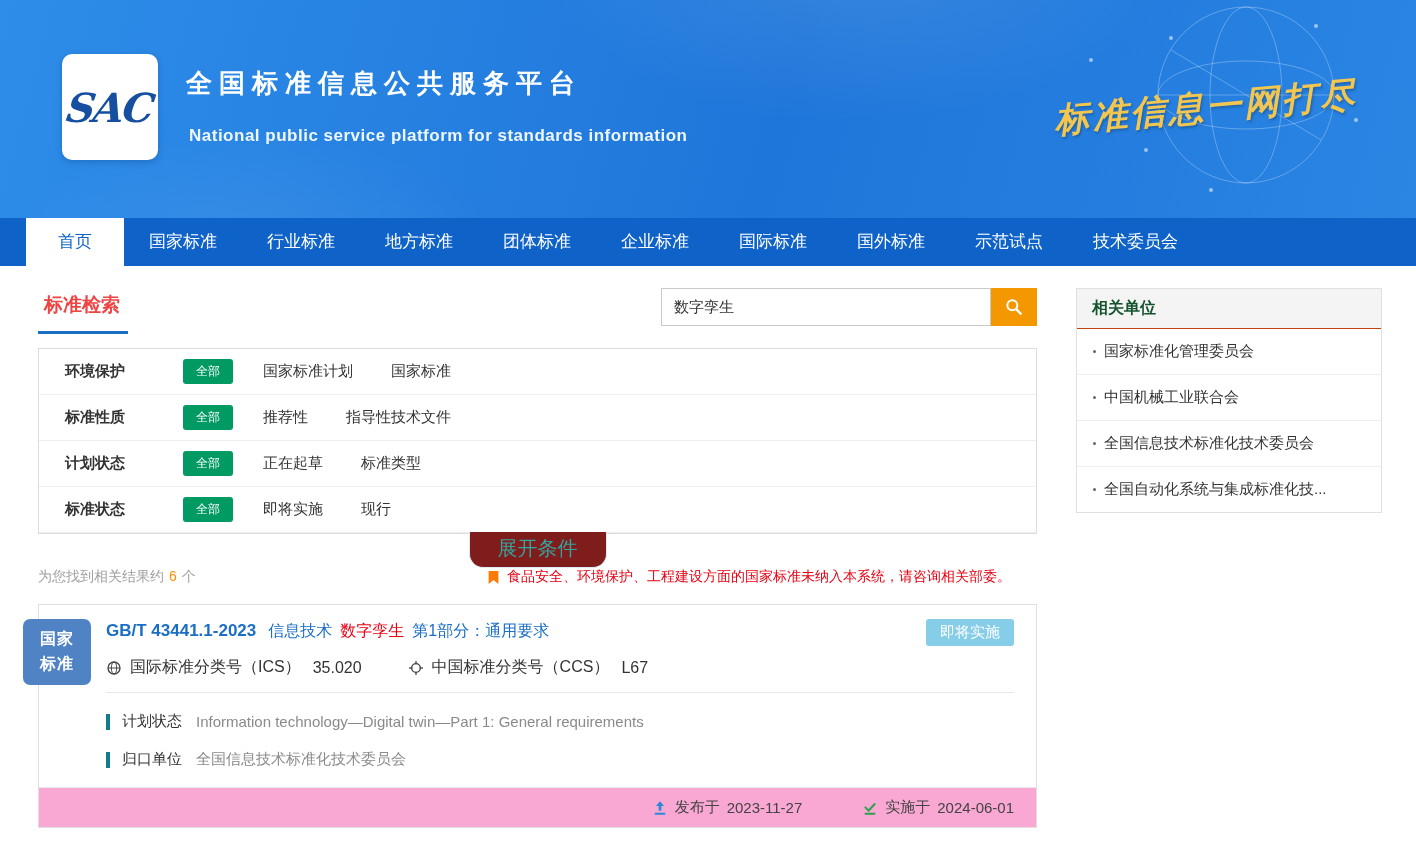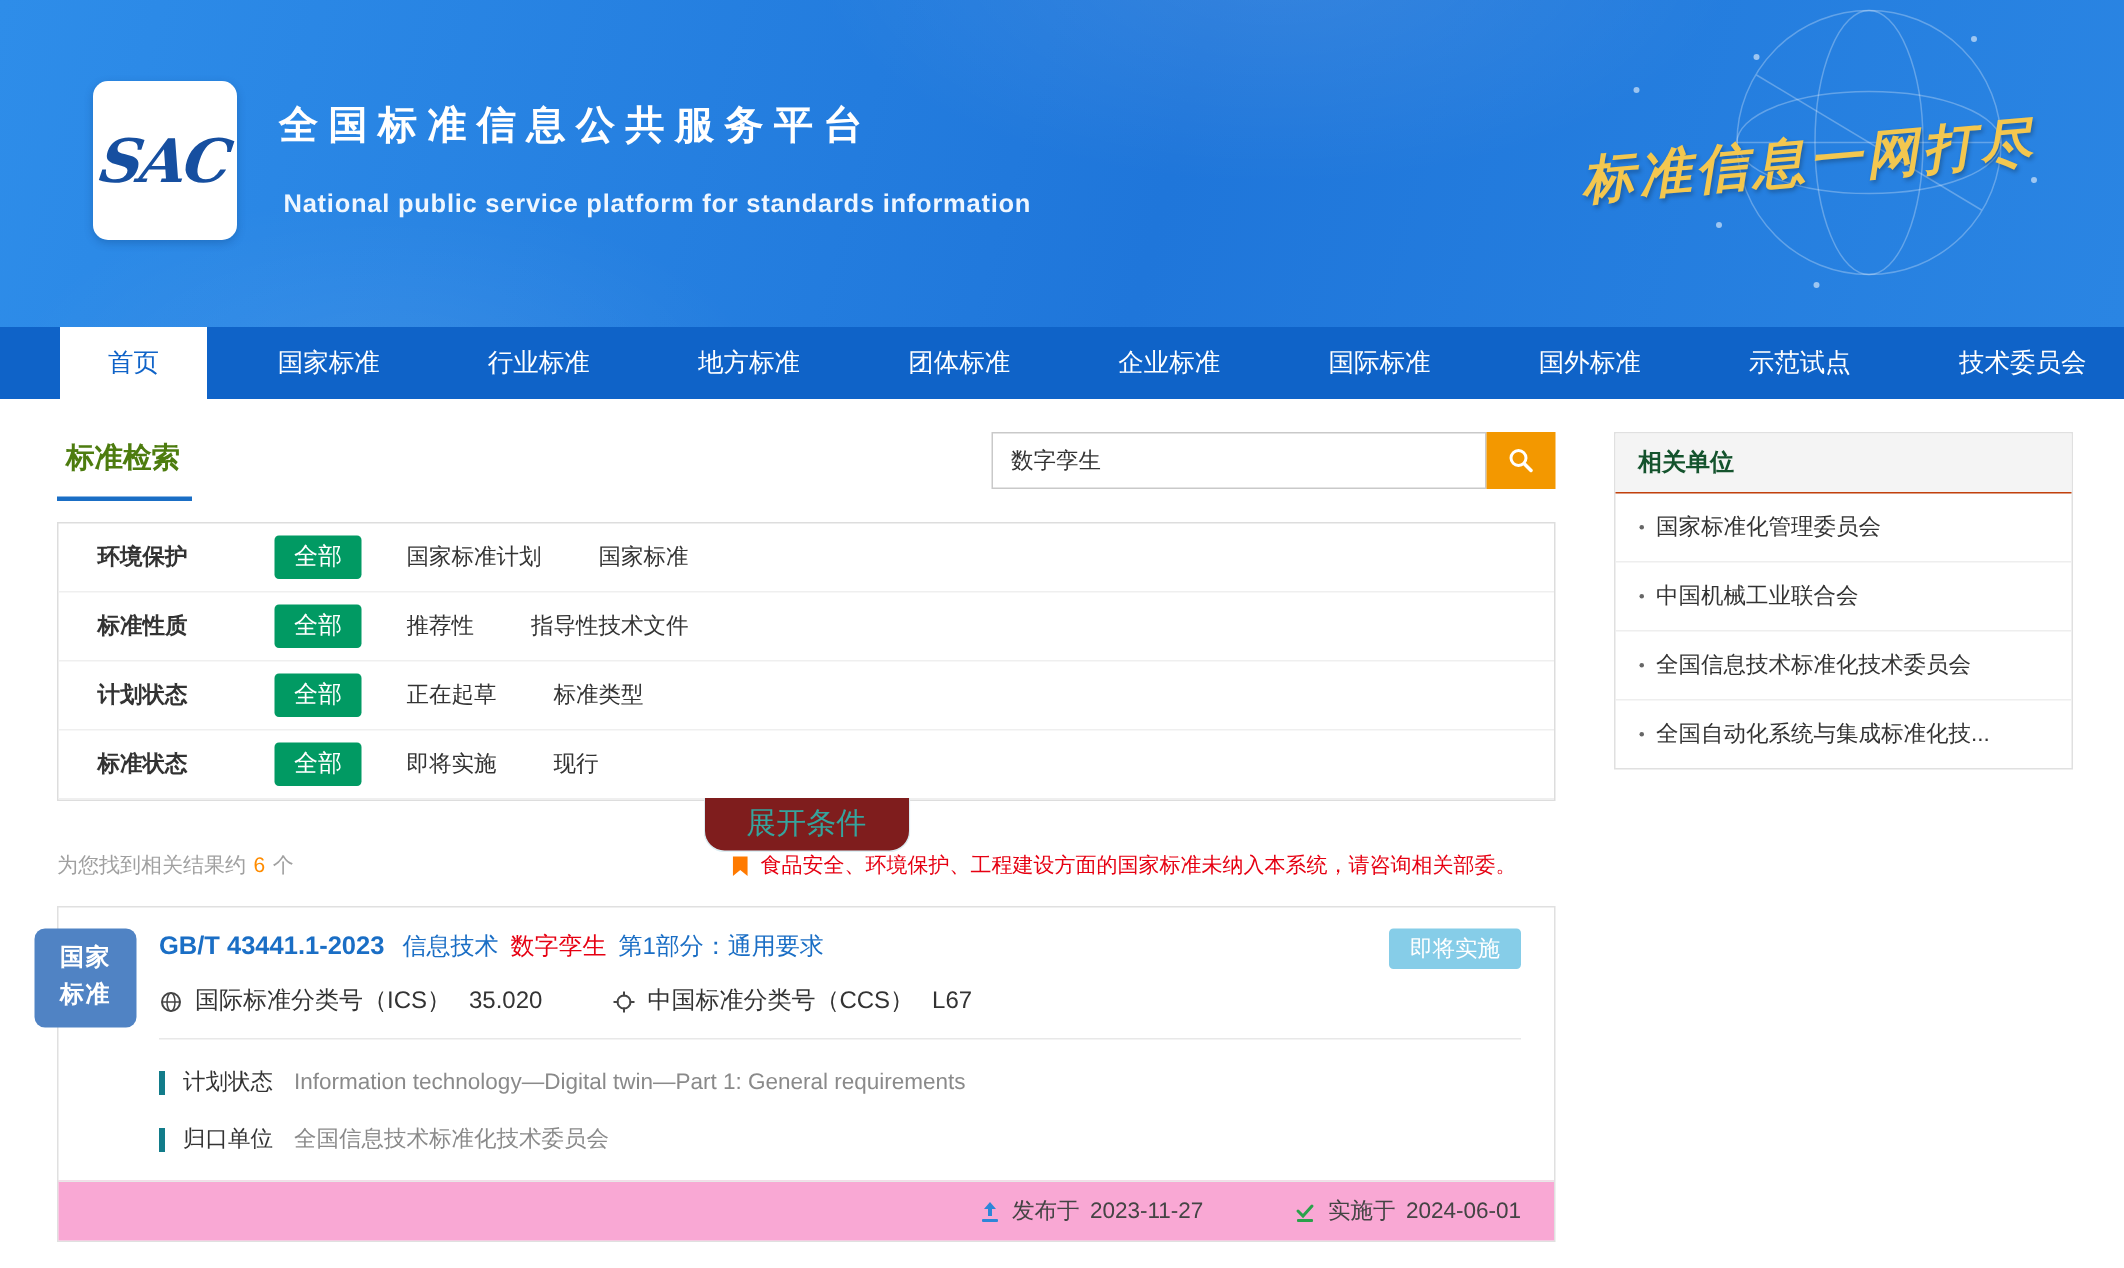--- a/index.html
+++ b/index.html
@@ -18,46 +18,46 @@
     font-family:"DejaVu Serif", serif; text-shadow:1px 2px 3px rgba(0,0,0,0.25); }
   .logo { position:absolute; left:62px; top:54px; width:96px; height:106px; background:#fff;
     border-radius:10px; display:flex; align-items:center; justify-content:center; cursor:pointer;
     box-shadow:0 2px 6px rgba(0,40,90,0.25); }
   .logo-text { color:#164fa0; font-size:40px; font-weight:900; font-style:italic;
     transform:skewX(-8deg); letter-spacing:-2px; font-family:"DejaVu Serif", serif; }
   .t1 { position:absolute; left:186px; top:66px; color:#fff; font-size:26px; font-weight:bold; letter-spacing:7px; }
   .t2 { position:absolute; left:189px; top:126px; color:#eef6ff; font-size:17px; font-weight:bold; letter-spacing:0.5px; }
 
   
-  .nav { display:flex; height:48px; background:#0f63c8; padding-left:40px;justify-content:space-between; }
+  .nav { display:flex; height:48px; background:#0f63c8; padding-left:26px; }
   .nav-item { min-width:98px; padding:0 25px; line-height:48px; text-align:center; color:#fff;
     font-size:17px; cursor:pointer; white-space:nowrap; }
   .nav-item.active { background:#fff; color:#0f63c8; }
 
   
   .content { position:relative; padding:22px 0 0 38px; }
   .main { width:999px; }
   .side { position:absolute; left:1076px; top:22px; width:306px; border:1px solid #e0e0e0; background:#fff; }
 
   
   .search-row { display:flex; align-items:flex-start; height:46px; }
-  .sec-title { color:#4d7c0f; font-size:19px; font-weight:bold; padding:4px 8px 13px 6px;
+  .sec-title { color:#ef4444; font-size:19px; font-weight:bold; padding:4px 8px 13px 6px;
     border-bottom:3px solid #1a6ec5; }
   .search-box { margin-left:auto; display:flex; }
   .search-input { width:330px; height:38px; border:1px solid #c9c9c9; padding:0 12px; font-size:15px;
     color:#333; outline:none; font-family:inherit; }
   .search-btn { width:46px; height:38px; background:#f39800; border:none; cursor:pointer;
     display:flex; align-items:center; justify-content:center; }
 
   
   .fpanel { position:relative; margin-top:14px; border:1px solid #ddd; background:#fff; }
   .frow { display:flex; align-items:center; height:46px; border-bottom:1px solid #efefef; padding-left:26px; }
   .frow:last-of-type { border-bottom:none; }
   .flabel { width:118px; font-size:15px; font-weight:bold; color:#333; }
-  .fall { background:#019a63; color:#fff; font-size:16px; padding:4px 13px; border-radius:3px;
+  .fall { background:#019a63; color:#fff; font-size:12px; padding:4px 13px; border-radius:3px;
     margin-right:30px; cursor:pointer; }
   .fopt { font-size:15px; color:#333; margin-right:38px; cursor:pointer; }
   .expand-tab { position:absolute; left:50%; top:100%; margin-top:-1px; transform:translateX(-50%);
     background:#7f1d1d; border:1px solid #dcedf2; border-top:none; color:#35a49d; font-size:20px;
     padding:3px 28px 5px; border-radius:0 0 14px 14px; cursor:pointer; z-index:2; white-space:nowrap; }
 
   
   .summary { display:flex; align-items:center; margin-top:34px; }
   .count { color:#a0a0a0; font-size:14px; }
   .count-num { color:#ff8c00; margin:0 5px; }

